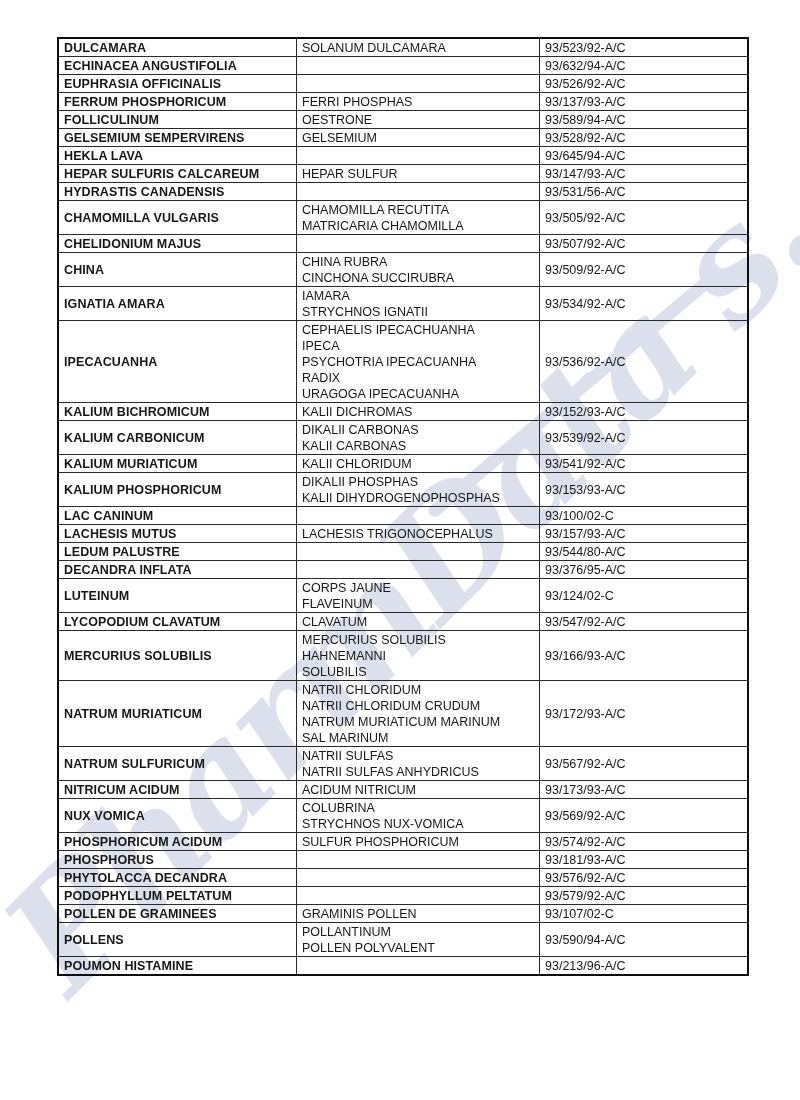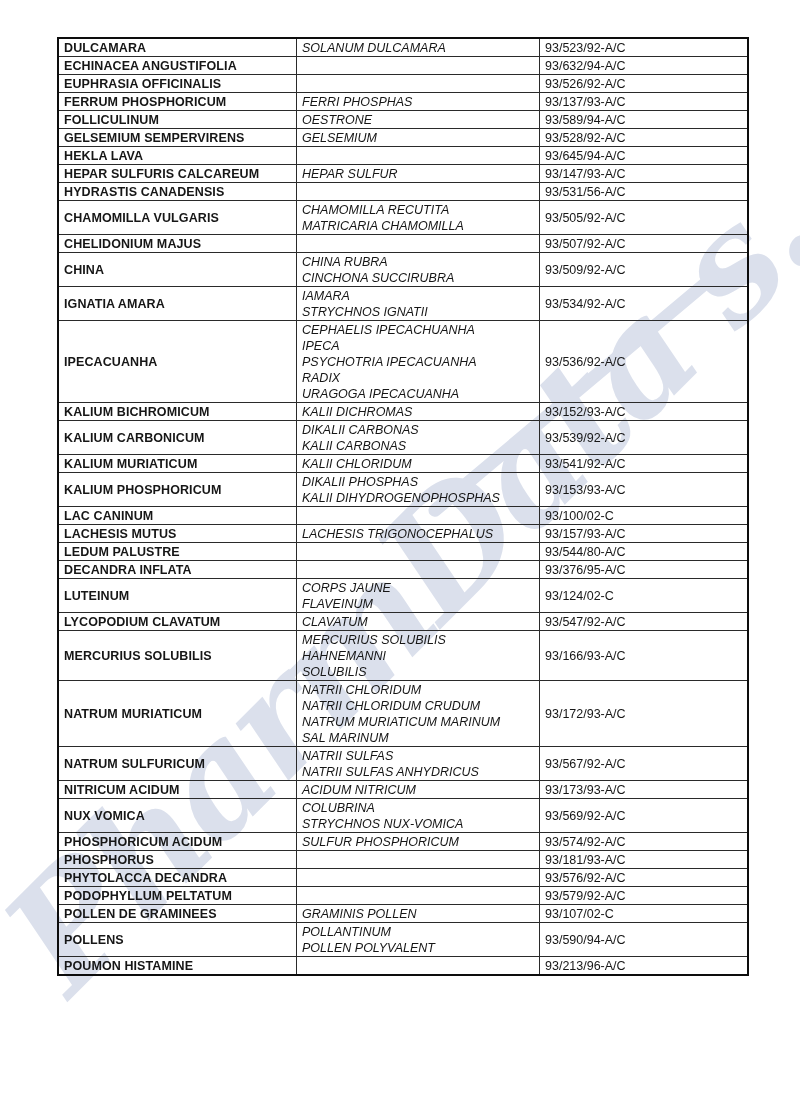--- a/index.html
+++ b/index.html
@@ -57,21 +57,21 @@
     padding: 0.5px 4px 0.5px 5px;
     font-size: 12.5px;
     line-height: 16px;
     color: #161616;
     vertical-align: middle;
     white-space: pre-line;
     overflow: hidden;
     background: transparent;
   }
   td.c1 { width: 228px; font-weight: bold; letter-spacing: 0.1px; }
-  td.c2 { width: 233px; font-style: italic; }
+  td.c2 { width: 233px; }
   td.c3 { width: auto; }
 </style>
 </head>
 <body>
 
 <div class="page" style="background: rgb(255, 255, 255);">
 
   <div class="watermark" aria-hidden="true">
     <div class="wm-text" style="color: rgb(219, 224, 236);">PharmData s. r. o.</div>
     <div class="wm-stroke" style="background: rgb(219, 224, 236);"></div>

